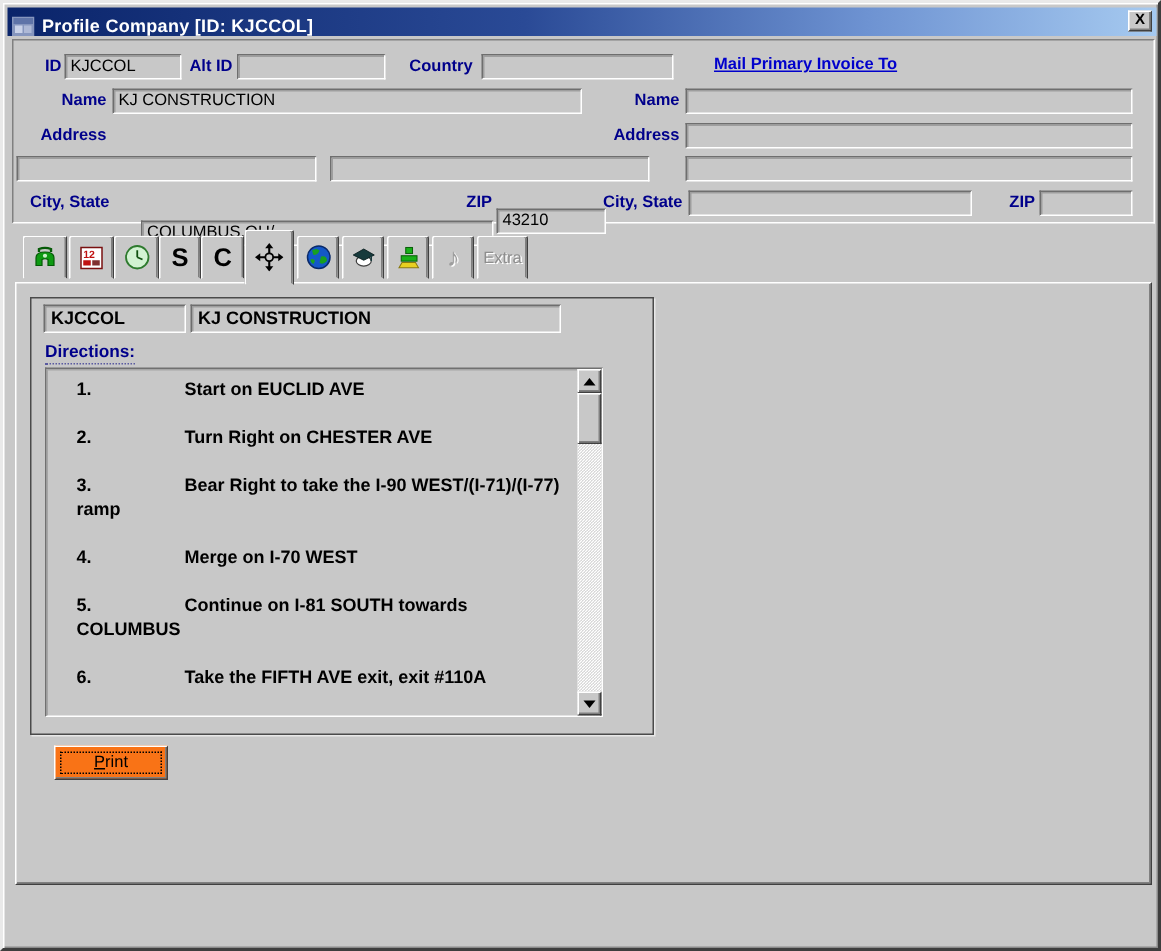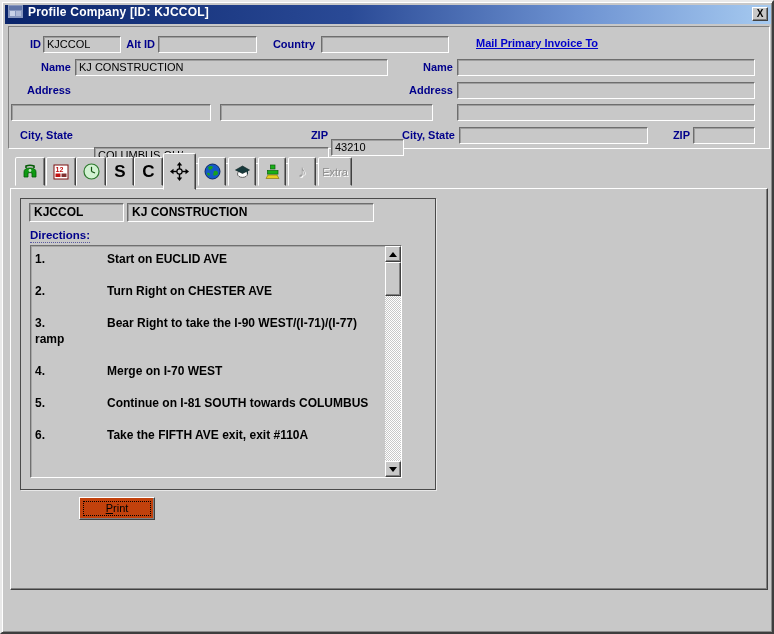--- a/index.html
+++ b/index.html
@@ -10,21 +10,21 @@
     background:#C8C8C8;
     border:2px solid;
     border-color:#E9E9E9 #3E3E3E #3E3E3E #E9E9E9;
     box-shadow: inset 1px 1px 0 #FFFFFF, inset -1px -1px 0 #8A8A8A;
     overflow:hidden;
   }
 
   .titlebar {
     position:absolute; left:3px; top:3px; width:766px; height:19px;
     background:linear-gradient(to right,#0A246A 0%,#2A4A96 45%,#6E93D2 75%,#A6CAF0 100%);
-    display:flex; align-items:flex-start;
+    display:flex; align-items:flex-end;
   }
   .titlebar-icon { width:15px; height:13px; margin-left:3px; flex:0 0 auto; }
   .titlebar-text {
     color:#FFFFFF; font-size:12px; font-weight:bold; margin-left:5px;
     white-space:nowrap; letter-spacing:0.2px;
   }
   .close-btn {
     position:absolute; right:3px; top:2px; width:16px; height:14px;
     background:#C8C8C8;
     border:1px solid; border-color:#FFFFFF #404040 #404040 #FFFFFF;
@@ -96,21 +96,21 @@
     border-bottom:1px dotted #5A5AA0; padding-bottom:1px;
   }
   .dir-box {
     position:absolute; left:9px; top:46px; width:372px; height:233px;
     background:#C8C8C8;
     border:1px solid; border-color:#707070 #FFFFFF #FFFFFF #707070;
     box-shadow: inset 1px 1px 0 rgba(64,64,64,0.25);
   }
   .dir-content {
     position:absolute; left:0; top:0; right:16px; bottom:0;
-    padding:5px 2px 0 4px; overflow:hidden;
+    padding:5px 2px 0 20px; overflow:hidden;
     font-size:12px; font-weight:bold; color:#000; line-height:16px;
   }
   .dir-item { margin-bottom:16px; }
   .dir-num { display:inline-block; width:72px; }
 
   .vscroll {
     position:absolute; right:0; top:0; width:16px; height:100%;
     background:#FFFFFF;
     background-image:
       linear-gradient(45deg,#C8C8C8 25%,transparent 25%,transparent 75%,#C8C8C8 75%),
@@ -128,24 +128,24 @@
   .tri-up { width:0; height:0; border-left:4px solid transparent; border-right:4px solid transparent; border-bottom:5px solid #000; }
   .tri-down { width:0; height:0; border-left:4px solid transparent; border-right:4px solid transparent; border-top:5px solid #000; }
   .scroll-thumb {
     position:absolute; left:0; top:16px; width:16px; height:34px; background:#C8C8C8;
     border:1px solid; border-color:#FFFFFF #404040 #404040 #FFFFFF;
     box-shadow: inset -1px -1px 0 #808080;
   }
 
   .print-btn {
     position:absolute; left:25px; top:308px; width:76px; height:23px;
-    background:#c2410c;
-    border:1px solid; border-color:#FFFFFF #404040 #404040 #FFFFFF;
-    box-shadow: inset -1px -1px 0 #808080;
-    display:flex; align-items:center; justify-content:center; cursor:pointer;margin-left:43px;
+    background:#f97316;
+    border:1px solid; border-color:#FFFFFF #404040 #404040 #FFFFFF;
+    box-shadow: inset -1px -1px 0 #808080;
+    display:flex; align-items:center; justify-content:center; cursor:pointer;
   }
   .print-focus {
     width:68px; height:15px; border:1px dotted #000;
     display:flex; align-items:center; justify-content:center;
   }
   .print-label { font-size:11px; color:#000; line-height:1; }
   .print-label::first-letter { text-decoration:underline; }
 </style>
 </head>
 <body>

